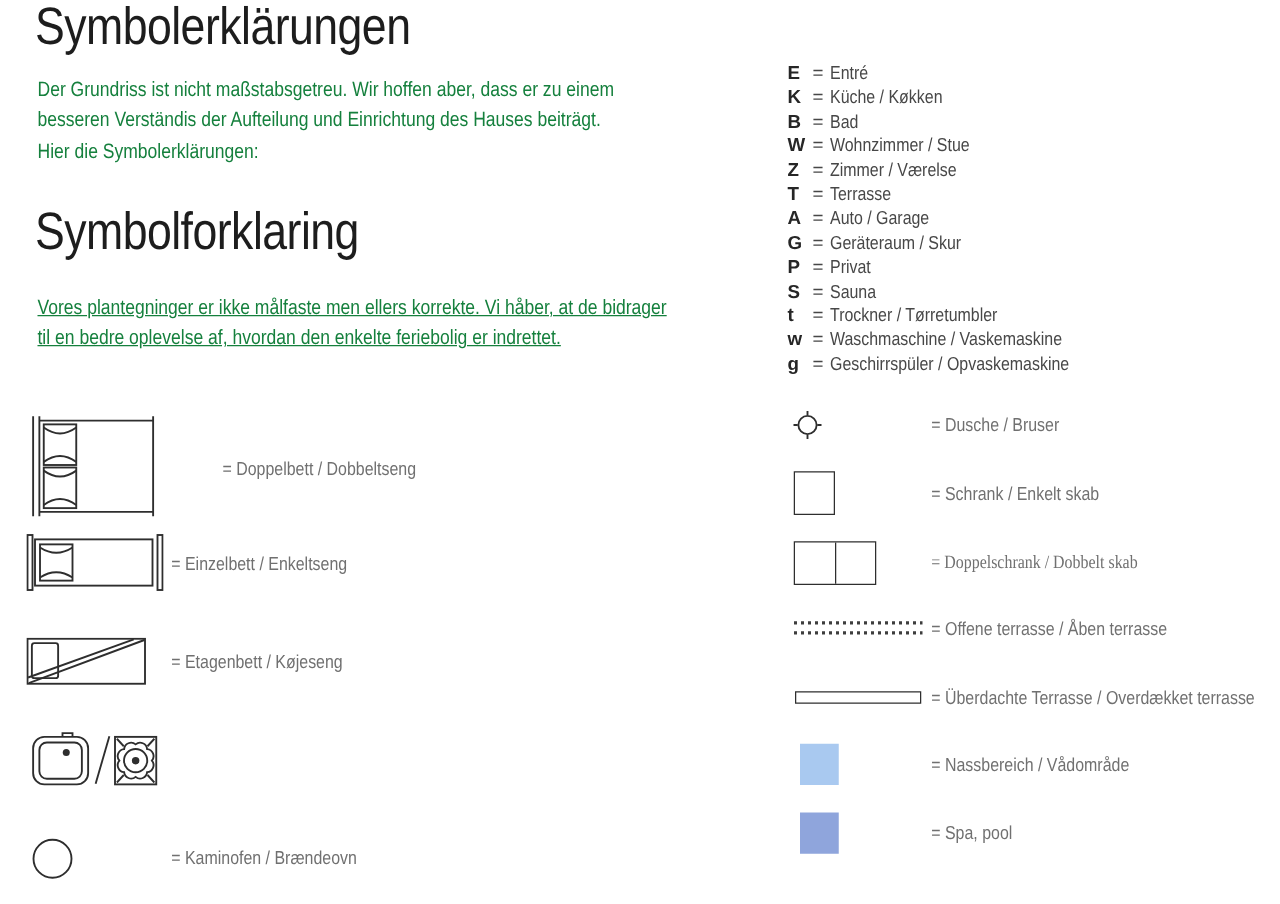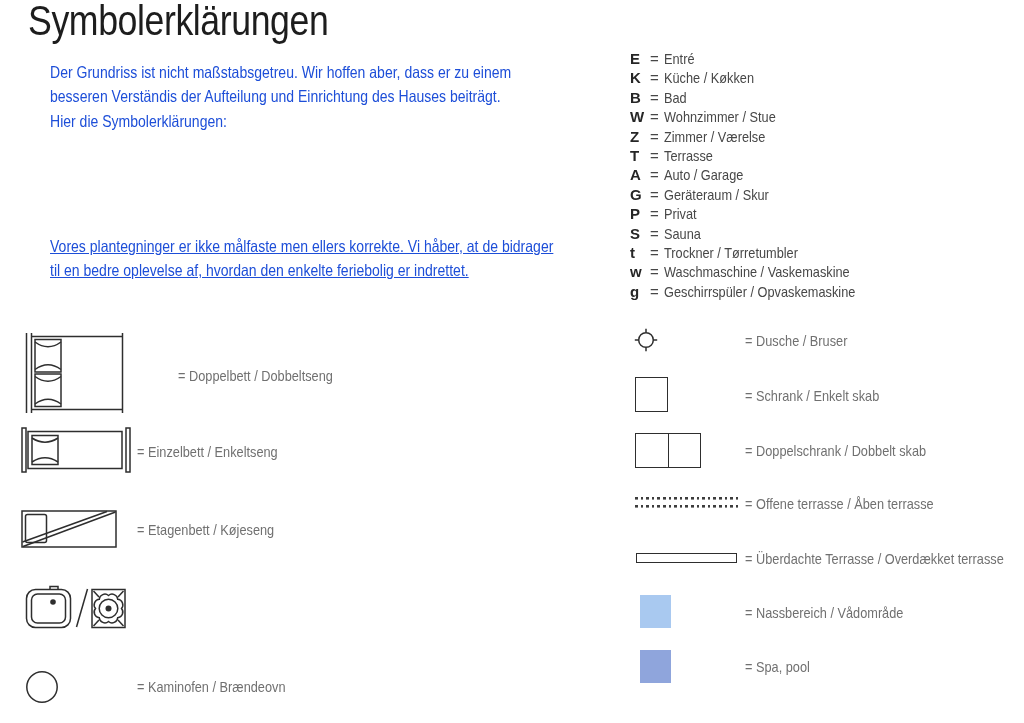--- a/index.html
+++ b/index.html
@@ -1,21 +1,21 @@
 <!DOCTYPE html>
 <html><head>
 <meta charset="utf-8">
 <style>
   html,body{margin:0;padding:0;background:#ffffff;}
   .page{position:relative;width:1024px;height:723px;background:#fff;
         font-family:"Liberation Sans",sans-serif;overflow:hidden;}
   .abs{position:absolute;}
   .cond{display:inline-block;transform:scaleX(0.85);transform-origin:0 50%;white-space:nowrap;}
   .title{font-size:42px;font-weight:400;color:#1d1d1d;letter-spacing:-0.5px;line-height:46px;}
-  .intro{font-size:16.5px;color:#1d4ed8;line-height:24.3px;margin-left:20px;}
+  .intro{font-size:16.5px;color:#15803d;line-height:24.3px;}
   .intro span{display:block;}
   .lbl{font-size:15px;color:#707070;line-height:15px;}
   .abbr-list{left:630px;top:49px;}
   .abbr-row{display:grid;grid-template-columns:20px 14px auto;height:19.4px;align-items:baseline;
             font-size:15px;color:#474747;line-height:19.4px;}
   .abbr-letter{font-weight:700;color:#262626;}
   svg .ln{fill:none;stroke:#2e2e2e;stroke-width:1.5;}
   .boxline{box-sizing:border-box;border:1.6px solid #2e2e2e;background:#fff;}
   .dotted{width:103px;height:11px;
     background-image:
@@ -39,20 +39,23 @@
         <span class="cond">Der Grundriss ist nicht maßstabsgetreu. Wir hoffen aber, dass er zu einem</span>
       </span>
     <span>
         <span class="cond">besseren Verständis der Aufteilung und Einrichtung des Hauses beiträgt.</span>
       </span>
     <span>
         <span class="cond">Hier die Symbolerklärungen:</span>
       </span>
   </div>
 
+  <div class="abs title" style="left:28px;top:162px;">
+    <span class="cond">Symbolforklaring</span>
+  </div>
   <div class="abs intro" style="left:30px;top:234px;text-decoration:underline;">
     <span>
         <span class="cond">Vores plantegninger er ikke målfaste men ellers korrekte. Vi håber, at de bidrager</span>
       </span>
     <span>
         <span class="cond">til en bedre oplevelse af, hvordan den enkelte feriebolig er indrettet.</span>
       </span>
   </div>
 
   <div class="abs abbr-list">
@@ -213,21 +216,21 @@
   </span>
 
   <div class="abs boxline" style="left:635px;top:377px;width:33px;height:35px;"></div>
   <span class="abs lbl" style="left:745px;top:388px;">
     <span class="cond">= Schrank / Enkelt skab</span>
   </span>
 
   <div class="abs boxline" style="left:635px;top:433px;width:66px;height:35px;">
     <div style="position:absolute;left:50%;top:0;bottom:0;border-left:1.6px solid #2e2e2e;"></div>
   </div>
-  <span class="abs lbl" style="left:745px;top:443px;">
+  <span class="abs lbl" style="left:745px;top:443px;font-family:Liberation Serif, serif;">
     <span class="cond">= Doppelschrank / Dobbelt skab</span>
   </span>
 
   <div class="abs dotted" style="left:635px;top:497px;"></div>
   <span class="abs lbl" style="left:745px;top:496px;">
     <span class="cond">= Offene terrasse / Åben terrasse</span>
   </span>
 
   <div class="abs boxline" style="left:636px;top:553px;width:101px;height:10px;"></div>
   <span class="abs lbl" style="left:745px;top:551px;">

